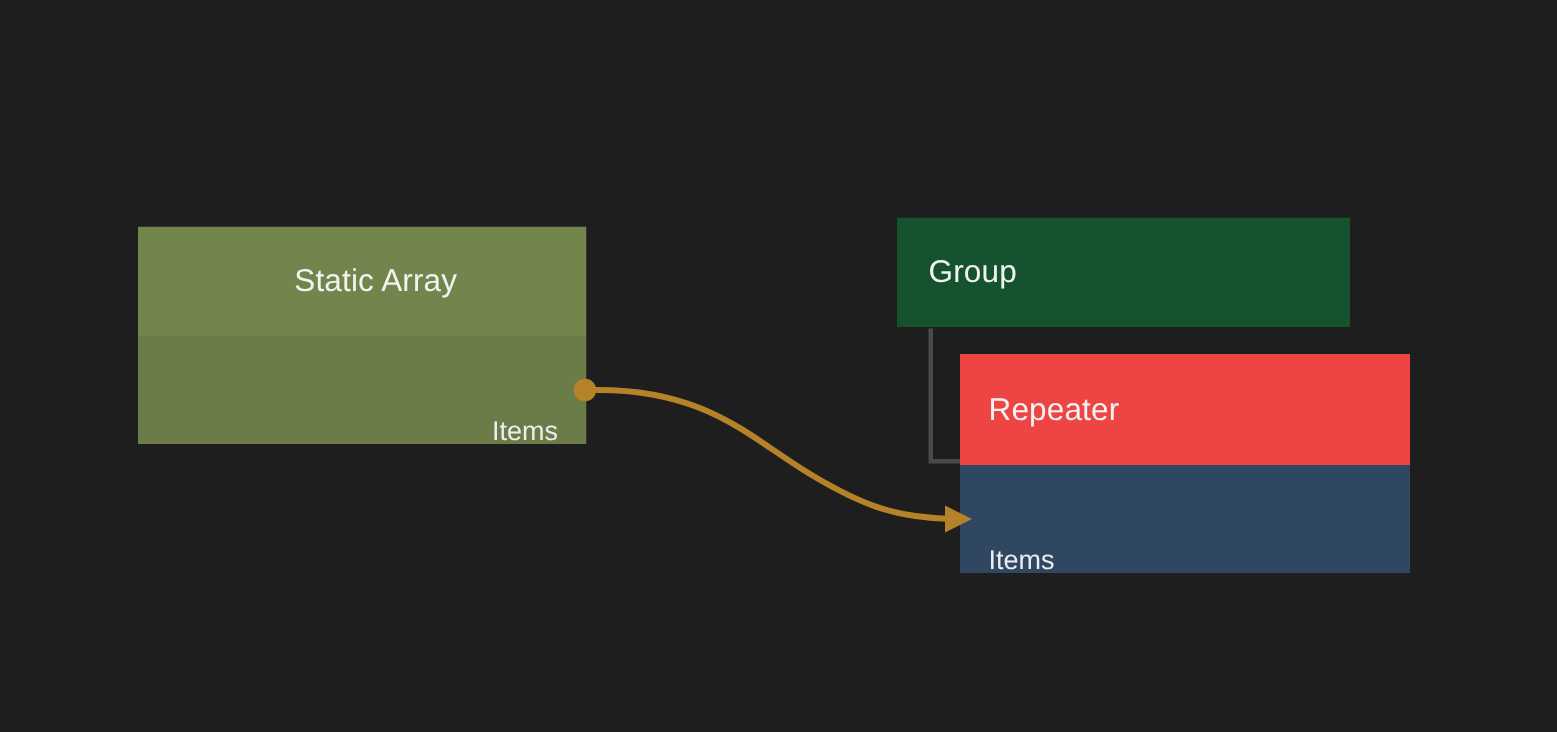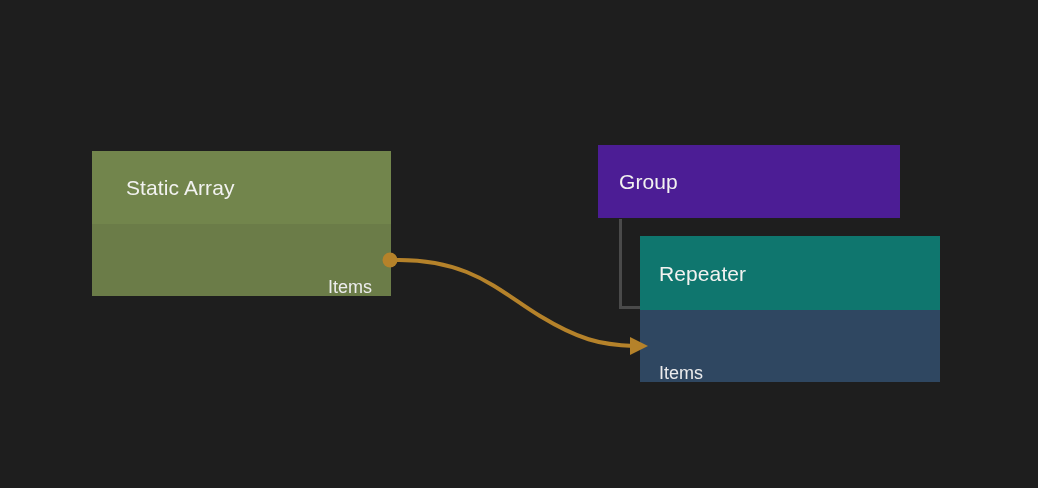--- a/index.html
+++ b/index.html
@@ -59,52 +59,53 @@
   
   #node-static-array {
     left: 92px;
     top: 151px;
     width: 299px;
     height: 145px;
   }
   #node-static-array .node-header {
     height: 73px;
     background: #72854c;
-    padding-left: 34px;
+    padding-left: 18px;
+    justify-content: center;
   }
   #node-static-array .node-body {
     height: 72px;
     background: #6b7c48;
     justify-content: flex-end;
     padding-right: 19px;
   }
 
   
   #node-group {
     left: 598px;
     top: 145px;
     width: 302px;
     height: 73px;
   }
   #node-group .node-header {
     height: 73px;
-    background: #4c1d95;
+    background: #14532d;
     padding-left: 21px;
   }
 
   
   #node-repeater {
     left: 640px;
     top: 236px;
     width: 300px;
     height: 146px;
   }
   #node-repeater .node-header {
     height: 74px;
-    background: #0f766e;
+    background: #ef4444;
     padding-left: 19px;
   }
   #node-repeater .node-body {
     height: 72px;
     background: #2f4761;
     justify-content: flex-start;
     padding-left: 19px;
   }
 
   

